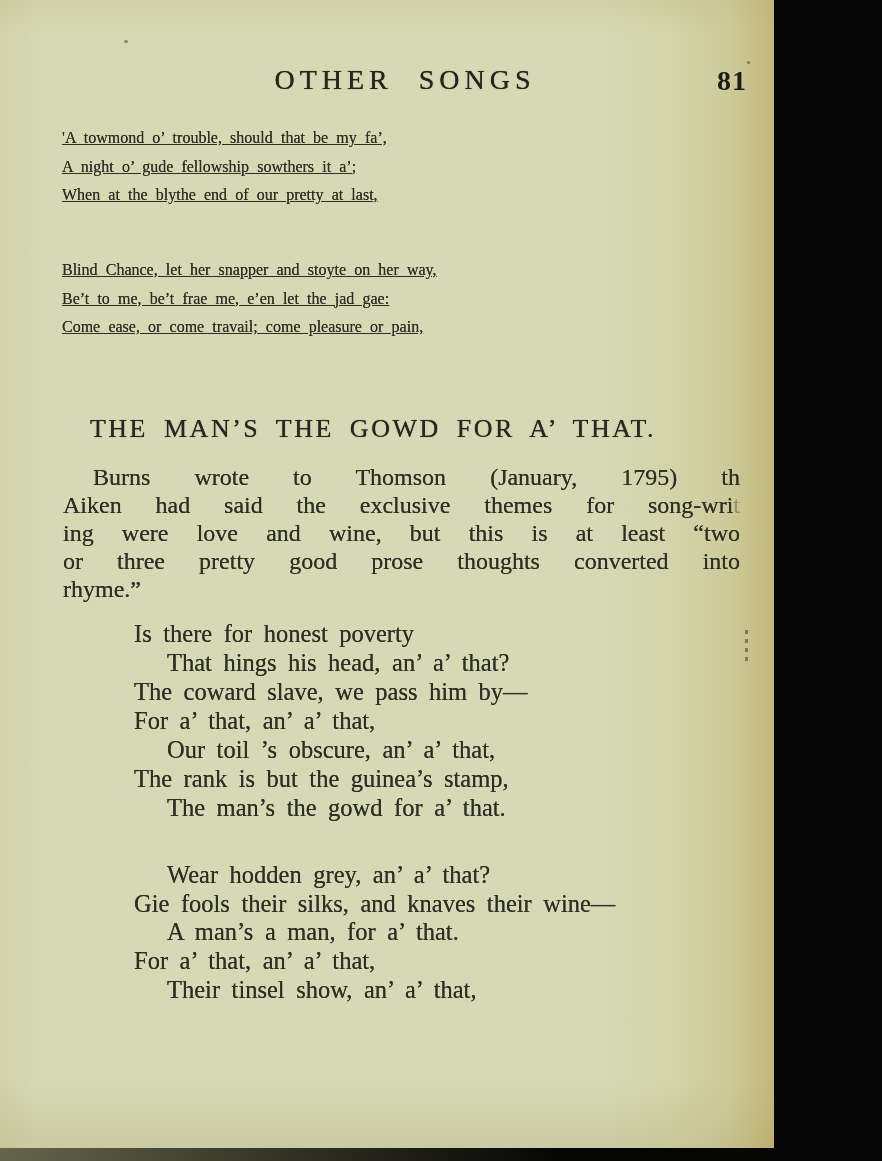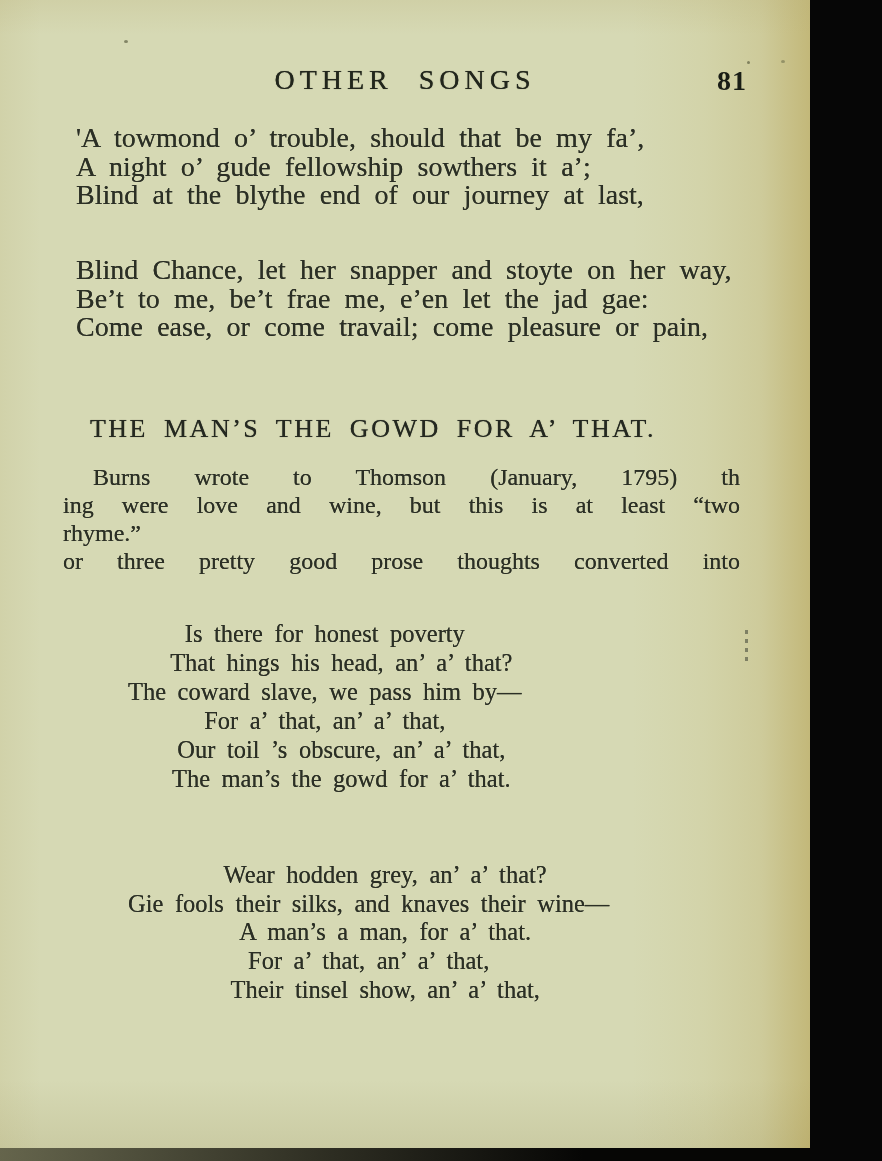--- a/index.html
+++ b/index.html
@@ -1,21 +1,20 @@
 <!DOCTYPE html>
 <html><head>
 <meta charset="utf-8">
 <style>
   html,body{margin:0;padding:0;background:#060606;}
   .canvas{
     position:relative;width:774px;height:1161px;overflow:hidden;
     background:#060606;
     font-family:"Liberation Serif","DejaVu Serif",serif;
     color:#2b2f25;
-    padding-left:36px;
   }
   .paper{
     position:absolute;inset:0;
     background:
       linear-gradient(180deg, rgba(186,176,120,0.22), rgba(186,176,120,0) 3%),
       linear-gradient(90deg, rgba(186,176,120,0.18), rgba(186,176,120,0) 5%),
       linear-gradient(270deg, rgba(168,138,40,0.42) 0%, rgba(176,152,64,0.22) 6%, rgba(188,172,92,0.12) 13%, rgba(0,0,0,0) 22%),
       linear-gradient(0deg, rgba(150,140,88,0.22), rgba(0,0,0,0) 7%),
       #d6d9b4;
   }
@@ -26,40 +25,40 @@
   .running-title{
     position:absolute;left:0;right:0;text-align:center;
     font-size:28px;line-height:32px;letter-spacing:5px;word-spacing:14px;
     color:#22261c;text-shadow:0 0 0.7px rgba(30,34,26,0.9);
   }
   .page-number{
     position:absolute;right:0;top:1px;font-size:28px;line-height:32px;
     font-weight:bold;color:#191d15;letter-spacing:1px;
   }
   
-  .stanza{position:absolute;left:76px;font-size:28px;line-height:28.5px;word-spacing:0.26em;}
+  .stanza{position:absolute;left:62px;font-size:16px;line-height:28.5px;word-spacing:0.26em;text-decoration:underline;}
   .stanza-1{top:124px;}
   .stanza-2{top:256px;}
   
   .section-heading{
     position:absolute;top:414px;left:63px;width:620px;text-align:center;
     font-size:26px;line-height:30px;letter-spacing:2.5px;word-spacing:7px;
     color:#242820;text-shadow:0 0 0.7px rgba(32,36,28,0.9);white-space:nowrap;
   }
   
   .prose{position:absolute;top:463px;left:63px;width:677px;font-size:24px;line-height:28px;font-family:Liberation Serif, serif;}
   .prose-line{
     text-align:justify;text-align-last:justify;word-spacing:0.12em;
     text-shadow:0 0 0.6px rgba(40,44,34,0.85);
   }
   .prose-line.first{text-indent:30px;}
   .prose-line.last{text-align-last:left;}
   .faded{opacity:0.35;}
   
-  .poem{position:absolute;left:128px;font-size:24.5px;line-height:29px;word-spacing:0.22em;text-align:center;}
+  .poem{position:absolute;left:134px;font-size:24.5px;line-height:29px;word-spacing:0.22em;}
   .poem-1{top:619px;}
   .poem-2{top:861px;line-height:28.7px;}
   .poem .indent{padding-left:33px;}
   
   .edge-svg{position:absolute;inset:0;pointer-events:none;}
   .bottom-shadow{
     position:absolute;left:0;right:0;bottom:0;height:13px;
     background:linear-gradient(90deg, rgba(84,84,62,0.85), rgba(38,38,28,0.95) 40%, rgba(6,6,5,1) 72%);
   }
   .ink-mark{
@@ -83,44 +82,46 @@
   <div class="paper"></div>
 
   <div class="header-row">
     <div class="running-title txt-h">OTHER SONGS</div>
     <div class="page-number">81</div>
   </div>
 
   <div class="stanza stanza-1 txt">
     <div>'A towmond o’ trouble, should that be my fa’,</div>
     <div>A night o’ gude fellowship sowthers it a’;</div>
-    <div>Blind at the blythe end of our journey at last,</div>
+    <div>When at the blythe end of our pretty at last,</div>
   </div>
 
   <div class="stanza stanza-2 txt">
     <div>Blind Chance, let her snapper and stoyte on her way,</div>
     <div>Be’t to me, be’t frae me, e’en let the jad gae:</div>
     <div>Come ease, or come travail; come pleasure or pain,</div>
   </div>
 
   <div class="section-heading">THE MAN’S THE GOWD FOR A’ THAT.</div>
 
   <div class="prose">
     <div class="prose-line first">Burns wrote to Thomson (January, 1795) th</div>
+    <div class="prose-line"><span>Aiken had said the exclusive themes for song-wri</span><span class="faded">t</span></div>
     <div class="prose-line">ing were love and wine, but this is at least “two</div>
+    <div class="prose-line">or three pretty good prose thoughts converted into</div>
     <div class="prose-line last">rhyme.”</div>
-    <div class="prose-line">or three pretty good prose thoughts converted into</div>
   </div>
 
   <div class="poem poem-1 txt">
     <div>Is there for honest poverty</div>
     <div class="indent">That hings his head, an’ a’ that?</div>
     <div>The coward slave, we pass him by—</div>
     <div>For a’ that, an’ a’ that,</div>
     <div class="indent">Our toil ’s obscure, an’ a’ that,</div>
+    <div>The rank is but the guinea’s stamp,</div>
     <div class="indent">The man’s the gowd for a’ that.</div>
   </div>
 
   <div class="poem poem-2 txt">
     <div class="indent">Wear hodden grey, an’ a’ that?</div>
     <div>Gie fools their silks, and knaves their wine—</div>
     <div class="indent">A man’s a man, for a’ that.</div>
     <div>For a’ that, an’ a’ that,</div>
     <div class="indent">Their tinsel show, an’ a’ that,</div>
   </div>

